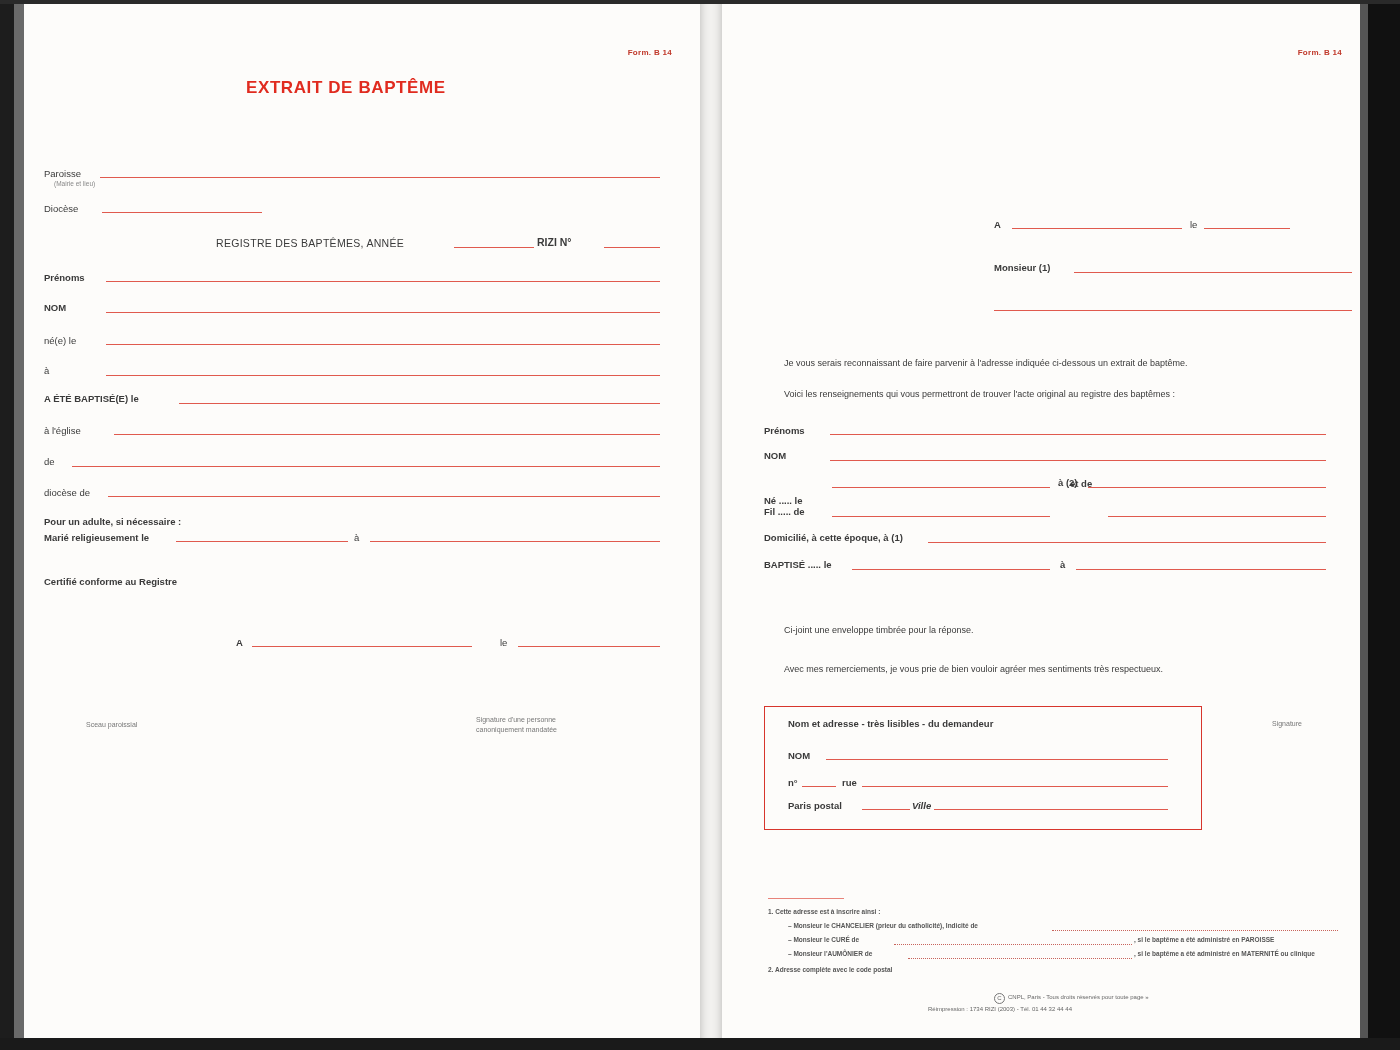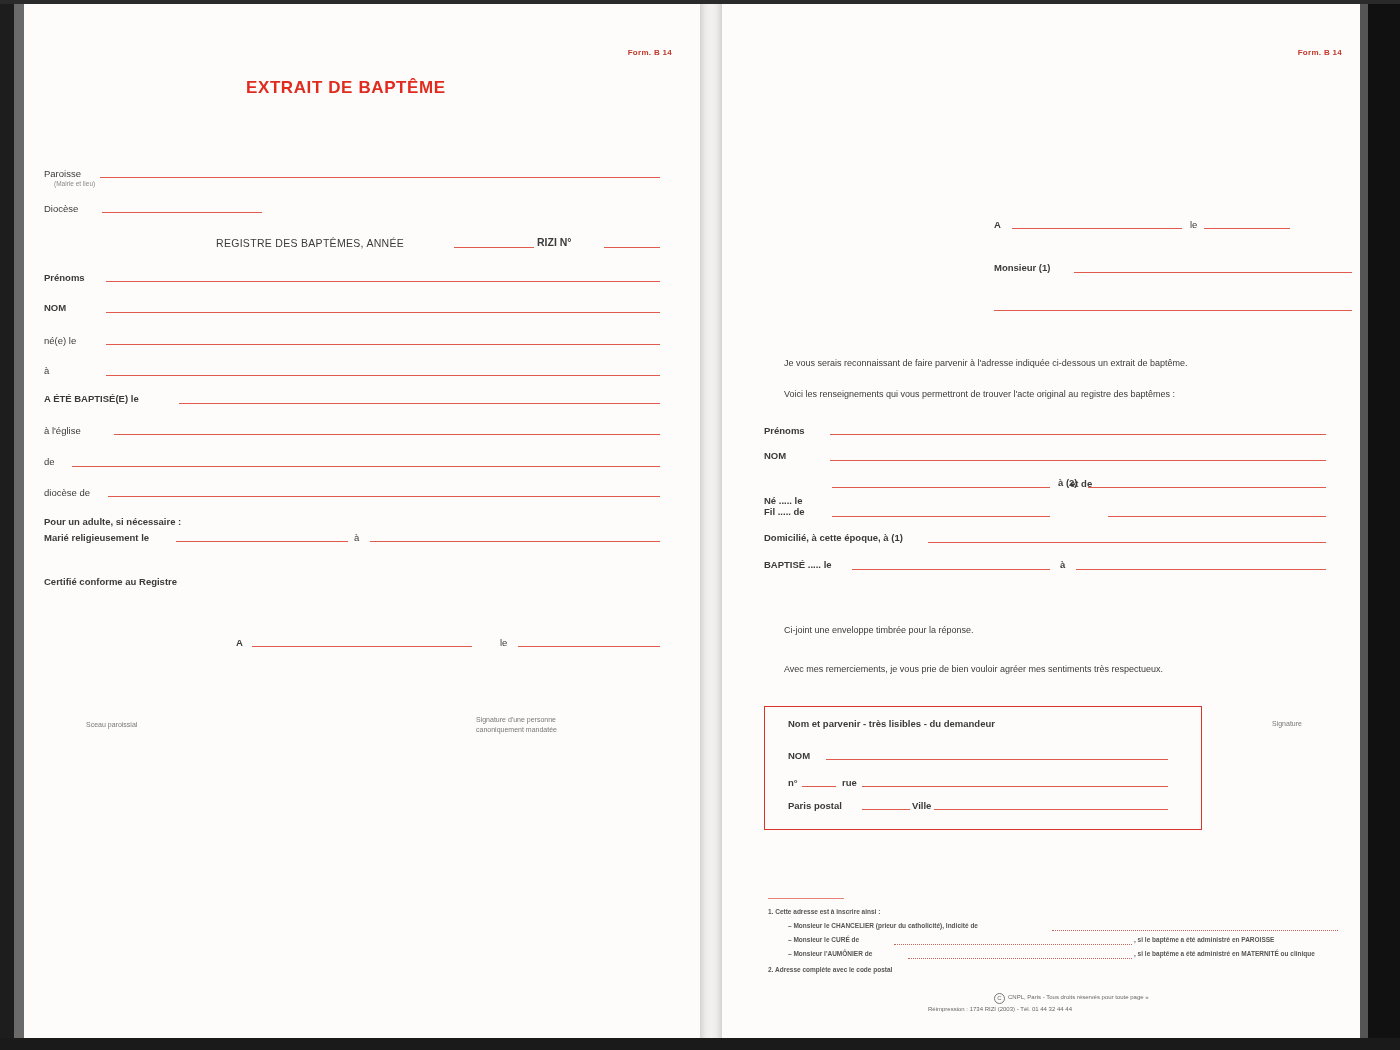--- a/index.html
+++ b/index.html
@@ -229,30 +229,30 @@
 
     <div class="lbl b" style="left:42px; top:559px;">BAPTISÉ ..... le</div>
     <div class="rule" style="left:130px; top:569px; width:198px;"></div>
     <div class="lbl b" style="left:338px; top:559px;">à</div>
     <div class="rule" style="left:354px; top:569px; width:250px;"></div>
 
     <div class="para" style="left:62px; top:625px;">Ci-joint une enveloppe timbrée pour la réponse.</div>
     <div class="para" style="left:62px; top:664px;">Avec mes remerciements, je vous prie de bien vouloir agréer mes sentiments très respectueux.</div>
 
     <div class="boxed" style="left:42px; top:706px; width:436px; height:122px;"></div>
-    <div class="lbl b" style="left:66px; top:718px;">Nom et parvenir - très lisibles - du demandeur</div>
+    <div class="lbl b" style="left:66px; top:718px;">Nom et adresse - très lisibles - du demandeur</div>
     <div class="lbl b" style="left:66px; top:750px;">NOM</div>
     <div class="rule" style="left:104px; top:759px; width:342px;"></div>
     <div class="lbl b" style="left:66px; top:777px;">n°</div>
     <div class="rule" style="left:80px; top:786px; width:34px;"></div>
     <div class="lbl b" style="left:120px; top:777px;">rue</div>
     <div class="rule" style="left:140px; top:786px; width:306px;"></div>
     <div class="lbl b" style="left:66px; top:800px;">Paris postal</div>
     <div class="rule" style="left:140px; top:809px; width:48px;"></div>
-    <div class="lbl b" style="left:190px; top:800px;">Ville</div>
+    <div class="lbl b" style="left:190px; top:800px;font-style:italic;">Ville</div>
     <div class="rule" style="left:212px; top:809px; width:234px;"></div>
 
     <div class="lbl tiny" style="left:550px; top:720px;">Signature</div>
 
     <div class="rule thin" style="left:46px; top:898px; width:76px;"></div>
     <div class="foot b" style="left:46px; top:908px;">1. Cette adresse est à inscrire ainsi :</div>
     <div class="foot b" style="left:66px; top:922px;">– Monsieur le CHANCELIER (prieur du catholicité), Indicité de</div>
     <div class="dotline" style="left:330px; top:929px; width:286px;"></div>
     <div class="foot b" style="left:66px; top:936px;">– Monsieur le CURÉ de</div>
     <div class="dotline" style="left:172px; top:943px; width:238px;"></div>

